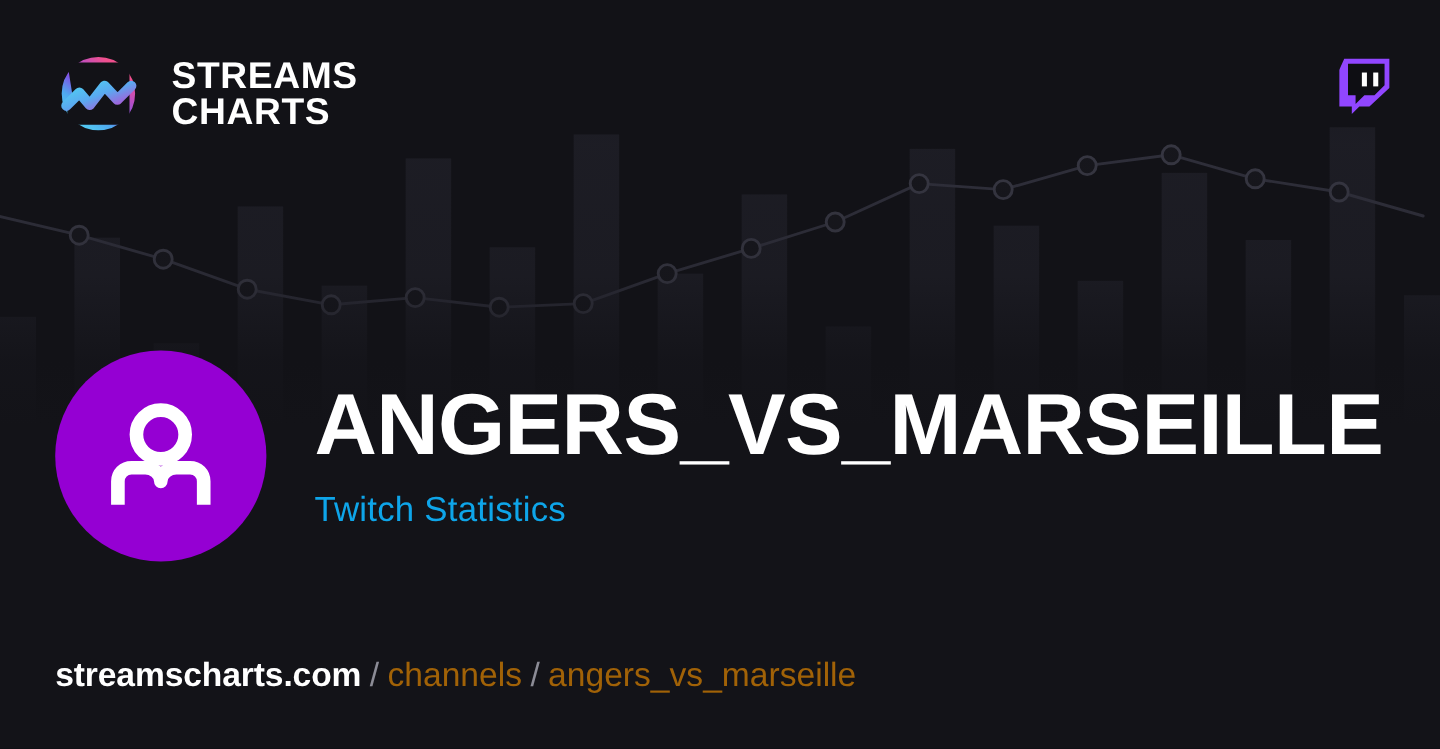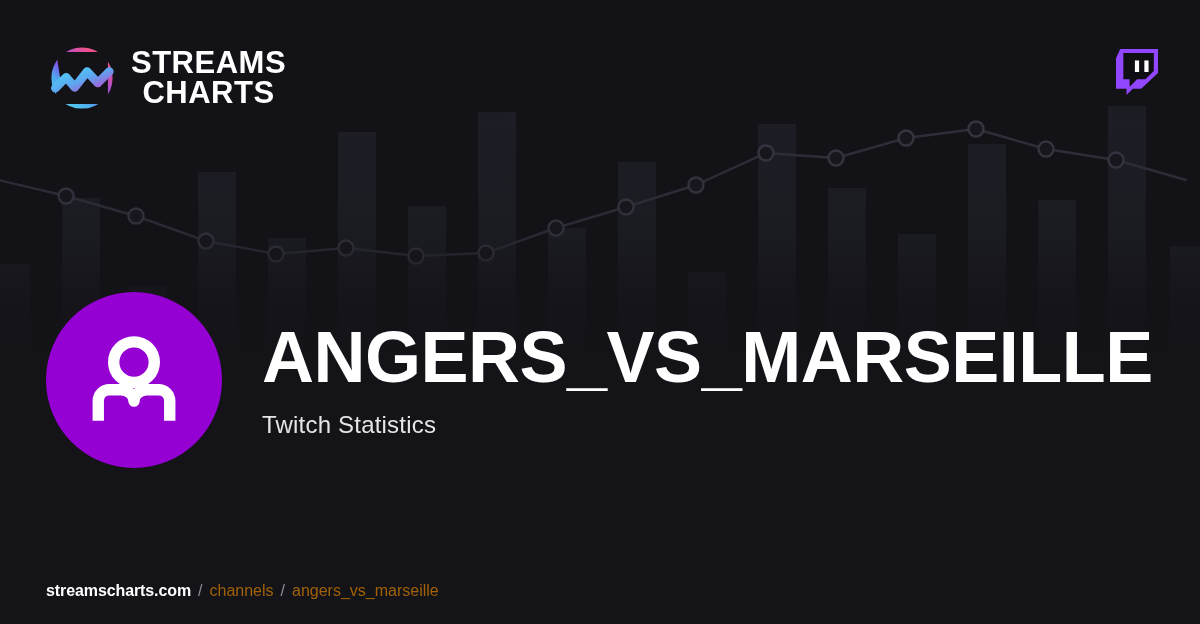--- a/index.html
+++ b/index.html
@@ -36,21 +36,21 @@
         rgba(18,18,23,0.25) 230px,
         rgba(18,18,23,0.80) 300px,
         rgba(19,19,24,1) 355px,
         rgba(19,19,24,1) 624px);
   }
 
   
   #logo {
     position:absolute; left:46px; top:42px;
     z-index:5;
-    display:flex; align-items:center; gap:13px;text-align:center;
+    display:flex; align-items:center; gap:25px;
   }
   #logo-mark { width:72px; height:72px; display:block; }
   #logo-words {
     color:#ffffff;
     font-size:31px;
     font-weight:bold;
     line-height:0.97;
     letter-spacing:0.5px;
     white-space:nowrap;
   }
@@ -87,37 +87,37 @@
   }
   #channel-title {
     color:#ffffff;
     font-size:72px;
     font-weight:bold;
     line-height:1.0;
     letter-spacing:-0.5px;
     white-space:nowrap;
   }
   #channel-subtitle {
-    color:#e5e5e5;
-    font-size:24px;
+    color:#0ea5e9;
+    font-size:29px;
     font-weight:300;
     line-height:1.2;
     margin-top:18px;
     letter-spacing:0.2px;
     white-space:nowrap;
   }
 
   
   #breadcrumb {
     position:absolute; left:46px; top:546px;
     z-index:5;
-    font-size:16px;
+    font-size:28px;
     line-height:1.2;
     white-space:nowrap;
-    display:flex; align-items:flex-end;margin-top:35px;
+    display:flex; align-items:flex-end;
   }
   #breadcrumb .bc-domain {
     color:#ffffff;
     font-weight:bold;
     letter-spacing:-0.1px;
   }
   #breadcrumb .bc-sep {
     color:#8c8c96;
     font-weight:400;
     margin:0 7px;

